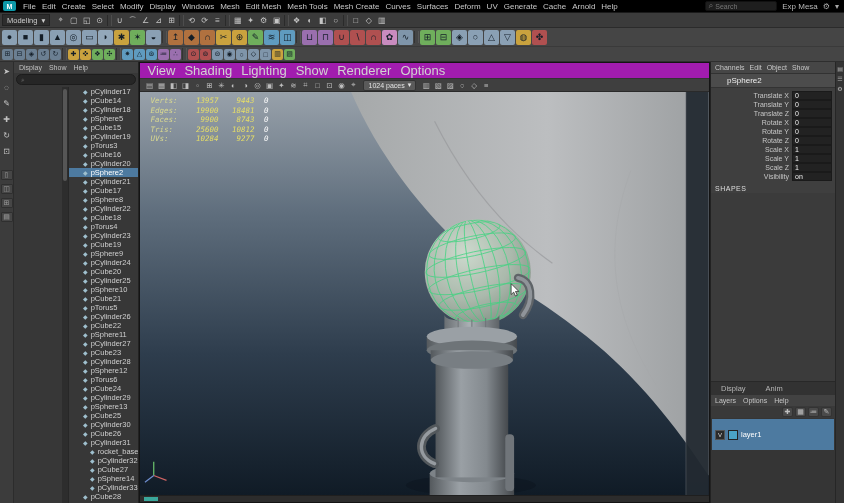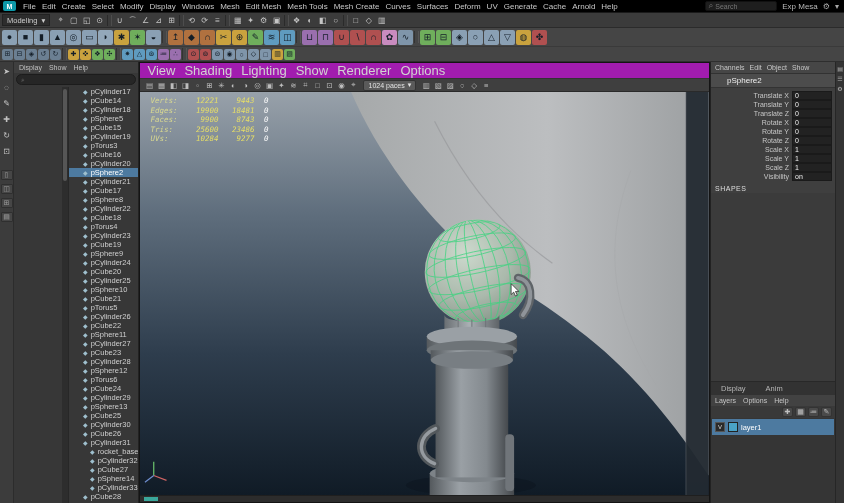--- a/index.html
+++ b/index.html
@@ -102,21 +102,21 @@
   .cb-spacer{flex:1;background:#3b3b3b;}
 
   .layer-editor{flex:0 0 122px;display:flex;flex-direction:column;background:#3b3b3b;border-top:1px solid #282828;}
   .le-tabs{display:flex;background:#323232;font-size:7.5px;}
   .le-tab{padding:2px 10px;color:#b5b5b5;}
   .le-menus{display:flex;gap:7px;font-size:7px;color:#c5c5c5;padding:2px 4px;background:#424242;}
   .le-buttons{display:flex;justify-content:flex-end;gap:2px;padding:1px 3px;background:#393939;}
   .le-btn{width:11px;height:10px;display:flex;align-items:center;justify-content:center;
     color:#c0c0c0;font-size:7px;background:#4a4a4a;border:1px solid #333;border-radius:2px;}
   .le-list{flex:1;background:#353535;padding:1px;}
-  .le-item{display:flex;align-items:center;gap:3px;height:16px;background:var(--sel-blue,#4d7aa0);
+  .le-item{display:flex;align-items:center;gap:3px;height:31px;background:var(--sel-blue,#4d7aa0);
     padding:0 3px;font-size:7.5px;color:#fff;}
   .le-vis{width:10px;height:10px;background:#2a2a2a;border:1px solid #555;color:#ddd;font-size:6px;
     display:flex;align-items:center;justify-content:center;}
   .le-swatch{width:10px;height:10px;border:1px solid #222;background:#4aa3c7;}
 
   .sidebar-strip{flex:0 0 9px;background:#343434;border-left:1px solid #262626;
     display:flex;flex-direction:column;align-items:center;gap:4px;padding-top:4px;}
   .ss-icon{color:#b5b5b5;font-size:6px;line-height:6px;}
 </style>
 </head>
@@ -808,21 +808,21 @@
           <line x1="0" y1="0" x2="-9" y2="7" stroke="#6f8fd0"></line>
         </g>
 
         <path d="M378,196 L378,207 L380.6,204.6 L382.4,208.6 L384.2,207.8 L382.4,203.9 L385.8,203.9 Z" fill="#ffffff" stroke="#000000" stroke-width="0.6"></path>
       </svg>
 
       <div class="hud">
 
           <div class="hud-row">
             <span class="hud-l">Verts:</span>
-            <span class="hud-a">12221</span>
+            <span class="hud-a">13957</span>
             <span class="hud-b">9443</span>
             <span class="hud-c">0</span>
           </div>
 
           <div class="hud-row">
             <span class="hud-l">Edges:</span>
             <span class="hud-a">19900</span>
             <span class="hud-b">18481</span>
             <span class="hud-c">0</span>
           </div>
@@ -830,21 +830,21 @@
           <div class="hud-row">
             <span class="hud-l">Faces:</span>
             <span class="hud-a">9900</span>
             <span class="hud-b">8743</span>
             <span class="hud-c">0</span>
           </div>
 
           <div class="hud-row">
             <span class="hud-l">Tris:</span>
             <span class="hud-a">25600</span>
-            <span class="hud-b">23486</span>
+            <span class="hud-b">10812</span>
             <span class="hud-c">0</span>
           </div>
 
           <div class="hud-row">
             <span class="hud-l">UVs:</span>
             <span class="hud-a">10284</span>
             <span class="hud-b">9277</span>
             <span class="hud-c">0</span>
           </div>
         </div>

